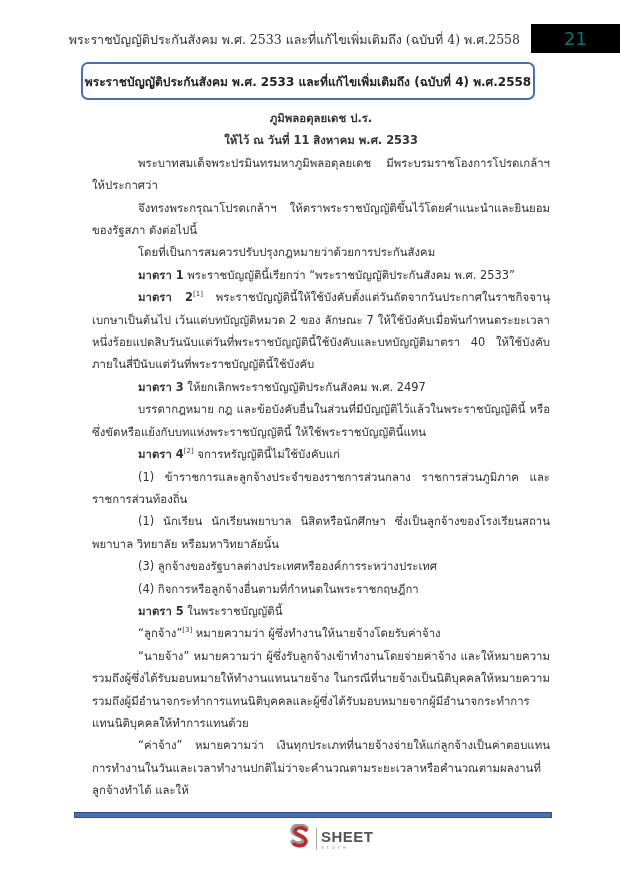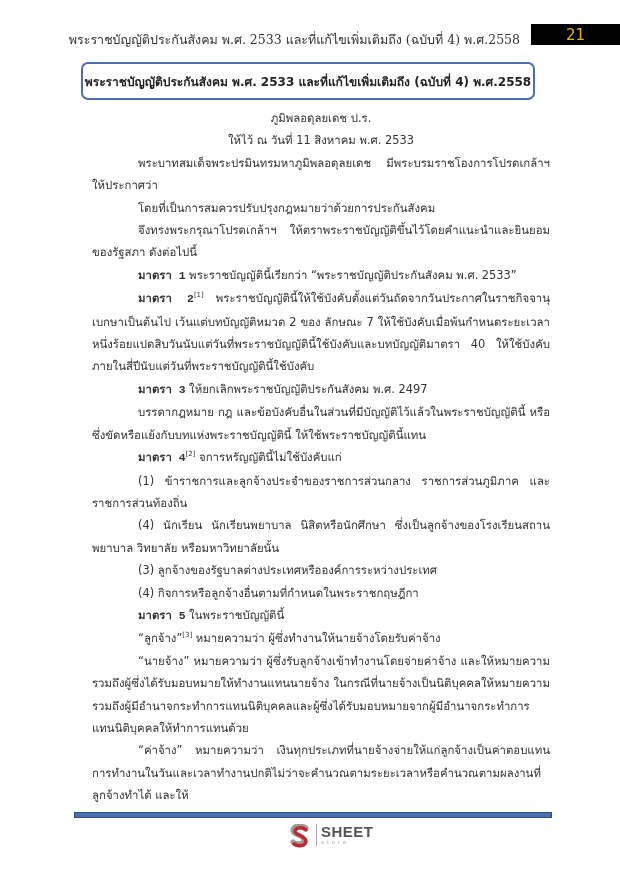--- a/index.html
+++ b/index.html
@@ -5,75 +5,75 @@
     html, body { margin: 0; padding: 0; }
     body {
       width: 620px; height: 878px; background: #ffffff; position: relative; overflow: hidden;
       font-family: "DejaVu Sans", sans-serif; color: #222;
     }
     .running-header {
       position: absolute; left: 0; top: 30px; width: 520px; text-align: right;
       font-size: 12.5px; color: #333; font-family: "DejaVu Serif", serif;
     }
     .page-number-box {
-      position: absolute; left: 531px; top: 24px; width: 89px; height: 21px; background: #000;
-      color: #eab308; font-size: 15px; display: flex; align-items: center; justify-content: center;
+      position: absolute; left: 531px; top: 24px; width: 89px; height: 29px; background: #000;
+      color: #0f766e; font-size: 18px; display: flex; align-items: center; justify-content: center;
     }
     .title-box {
       position: absolute; left: 81px; top: 62px; width: 454px; height: 38px;
       border: 2px solid #4a6fb0; border-radius: 7px; display: flex; align-items: center; justify-content: center;
       box-sizing: border-box;
     }
     .title-text { font-size: 12px; font-weight: bold; color: #222; }
     .body-text {
       position: absolute; left: 92px; top: 107px; width: 458px;
       font-size: 11.4px; line-height: 22.4px; color: #333;
     }
-    .center { text-align: center; }
+    .center { text-align: center; font-weight: bold; }
     .p { text-indent: 46px; text-align: justify; margin: 0; }
-    .bold { font-weight: bold; font-family: Liberation Mono, monospace; }
+    .bold { font-weight: bold; }
     sup { font-size: 7px; line-height: 0; }
     .footer-bar {
       position: absolute; left: 74px; top: 812px; width: 476px; height: 4px; background: #4a6fb0;
       border: 1px solid #2f4f86;
     }
-    .logo { position: absolute; left: 288px; top: 824px; display: flex; align-items: flex-start; }
+    .logo { position: absolute; left: 288px; top: 824px; display: flex; align-items: flex-end; }
     .logo-s { width: 24px; height: 26px; }
     .logo-sep { width: 1px; height: 22px; background: #aaa; margin: 0 4px; }
     .logo-words { display: flex; flex-direction: column; line-height: 1; }
     .logo-main { font-size: 15px; font-weight: bold; color: #555; font-family: "Liberation Sans", sans-serif; letter-spacing: 0.5px; }
     .logo-sub { font-size: 6px; color: #aaa; letter-spacing: 3px; font-family: "Liberation Sans", sans-serif; }
   </style>
 </head>
 <body>
 
 <div class="running-header">พระราชบัญญัติประกันสังคม พ.ศ. 2533 และที่แก้ไขเพิ่มเติมถึง (ฉบับที่ 4) พ.ศ.2558</div>
 <div class="page-number-box">21</div>
 
 <div class="title-box">
   <span class="title-text">พระราชบัญญัติประกันสังคม พ.ศ. 2533 และที่แก้ไขเพิ่มเติมถึง (ฉบับที่ 4) พ.ศ.2558</span>
 </div>
 
 <div class="body-text">
   <div class="center">ภูมิพลอดุลยเดช ป.ร.</div>
   <div class="center">ให้ไว้ ณ วันที่ 11 สิงหาคม พ.ศ. 2533</div>
   <p class="p">พระบาทสมเด็จพระปรมินทรมหาภูมิพลอดุลยเดช มีพระบรมราชโองการโปรดเกล้าฯ ให้ประกาศว่า</p>
+  <p class="p">จึงทรงพระกรุณาโปรดเกล้าฯ ให้ตราพระราชบัญญัติขึ้นไว้โดยคำแนะนำและยินยอมของรัฐสภา ดังต่อไปนี้</p>
   <p class="p">โดยที่เป็นการสมควรปรับปรุงกฎหมายว่าด้วยการประกันสังคม</p>
-  <p class="p">จึงทรงพระกรุณาโปรดเกล้าฯ ให้ตราพระราชบัญญัติขึ้นไว้โดยคำแนะนำและยินยอมของรัฐสภา ดังต่อไปนี้</p>
 
   <p class="p"><span class="bold">มาตรา 1</span><span> พระราชบัญญัตินี้เรียกว่า “พระราชบัญญัติประกันสังคม พ.ศ. 2533”</span></p>
 
   <p class="p"><span class="bold">มาตรา 2</span><sup>[1]</sup><span> พระราชบัญญัตินี้ให้ใช้บังคับตั้งแต่วันถัดจากวันประกาศในราชกิจจานุเบกษาเป็นต้นไป เว้นแต่บทบัญญัติหมวด 2 ของ ลักษณะ 7 ให้ใช้บังคับเมื่อพ้นกำหนดระยะเวลาหนึ่งร้อยแปดสิบวันนับแต่วันที่พระราชบัญญัตินี้ใช้บังคับและบทบัญญัติมาตรา 40 ให้ใช้บังคับภายในสี่ปีนับแต่วันที่พระราชบัญญัตินี้ใช้บังคับ</span></p>
 
   <p class="p"><span class="bold">มาตรา 3</span><span> ให้ยกเลิกพระราชบัญญัติประกันสังคม พ.ศ. 2497</span></p>
   <p class="p">บรรดากฎหมาย กฎ และข้อบังคับอื่นในส่วนที่มีบัญญัติไว้แล้วในพระราชบัญญัตินี้ หรือซึ่งขัดหรือแย้งกับบทแห่งพระราชบัญญัตินี้ ให้ใช้พระราชบัญญัตินี้แทน</p>
 
   <p class="p"><span class="bold">มาตรา 4</span><sup>[2]</sup><span> จการหรัญญัตินี้ไม่ใช้บังคับแก่</span></p>
   <p class="p">(1) ข้าราชการและลูกจ้างประจำของราชการส่วนกลาง ราชการส่วนภูมิภาค และราชการส่วนท้องถิ่น</p>
-  <p class="p">(4) นักเรียน นักเรียนพยาบาล นิสิตหรือนักศึกษา ซึ่งเป็นลูกจ้างของโรงเรียนสถานพยาบาล วิทยาลัย หรือมหาวิทยาลัยนั้น</p>
+  <p class="p">(1) นักเรียน นักเรียนพยาบาล นิสิตหรือนักศึกษา ซึ่งเป็นลูกจ้างของโรงเรียนสถานพยาบาล วิทยาลัย หรือมหาวิทยาลัยนั้น</p>
   <p class="p">(3) ลูกจ้างของรัฐบาลต่างประเทศหรือองค์การระหว่างประเทศ</p>
   <p class="p">(4) กิจการหรือลูกจ้างอื่นตามที่กำหนดในพระราชกฤษฎีกา</p>
 
   <p class="p"><span class="bold">มาตรา 5</span><span> ในพระราชบัญญัตินี้</span></p>
   <p class="p"><span>“ลูกจ้าง”</span><sup>[3]</sup><span> หมายความว่า ผู้ซึ่งทำงานให้นายจ้างโดยรับค่าจ้าง</span></p>
   <p class="p">“นายจ้าง” หมายความว่า ผู้ซึ่งรับลูกจ้างเข้าทำงานโดยจ่ายค่าจ้าง และให้หมายความรวมถึงผู้ซึ่งได้รับมอบหมายให้ทำงานแทนนายจ้าง ในกรณีที่นายจ้างเป็นนิติบุคคลให้หมายความรวมถึงผู้มีอำนาจกระทำการแทนนิติบุคคลและผู้ซึ่งได้รับมอบหมายจากผู้มีอำนาจกระทำการแทนนิติบุคคลให้ทำการแทนด้วย</p>
   <p class="p">“ค่าจ้าง” หมายความว่า เงินทุกประเภทที่นายจ้างจ่ายให้แก่ลูกจ้างเป็นค่าตอบแทนการทำงานในวันและเวลาทำงานปกติไม่ว่าจะคำนวณตามระยะเวลาหรือคำนวณตามผลงานที่ลูกจ้างทำได้ และให้</p>
 </div>
 
 <div class="footer-bar"></div>

